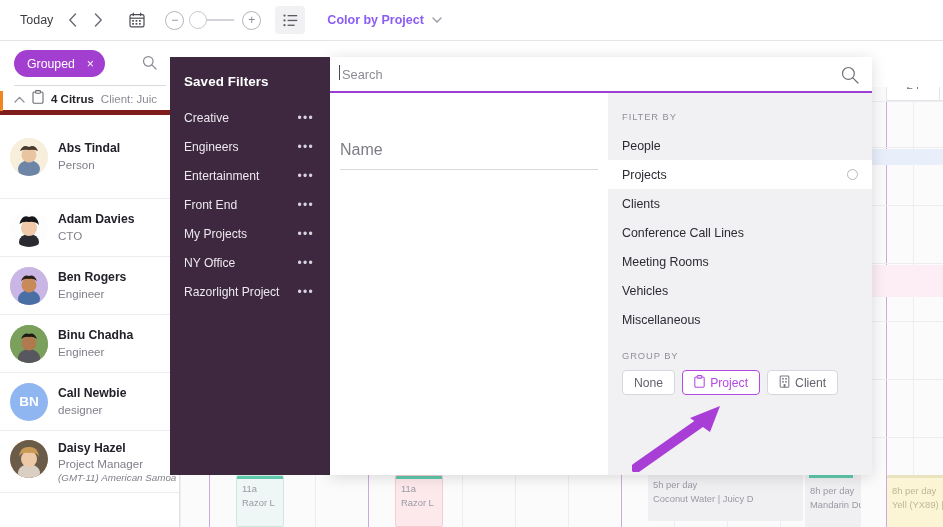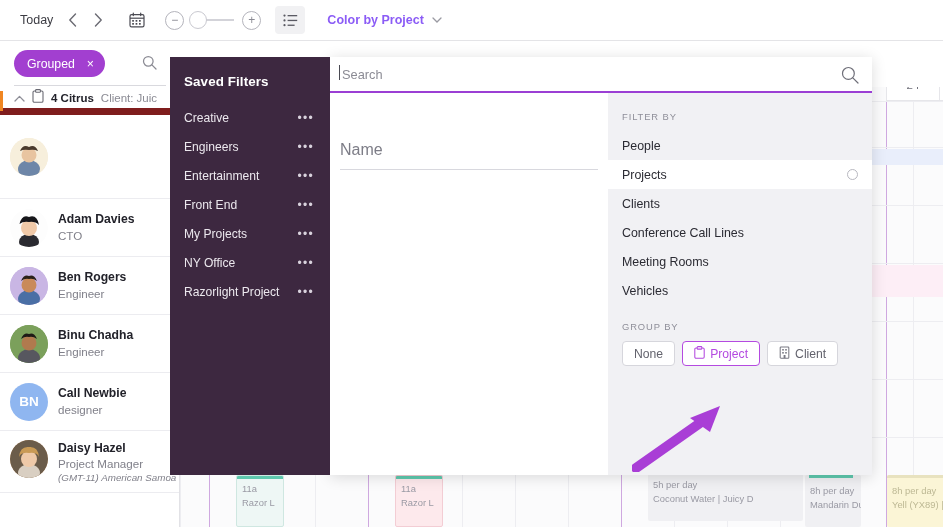--- a/index.html
+++ b/index.html
@@ -39,21 +39,21 @@
     position:absolute; left:14px; top:9px; height:27px; border-radius:14px; background:#a23fd0;
     display:flex; align-items:center; gap:12px; padding:0 11px 0 13px; color:#fff; font-size:12.3px;
   }
   .chip-search { position:absolute; left:142px; top:14px; }
   .chip-underline { position:absolute; left:14px; top:44px; width:152px; height:1px; background:#d9d9de; }
 
   
   .leftcol { position:absolute; left:0; top:87px; width:180px; bottom:0; background:#fff;
     border-right:1px solid #e2e2e6; }
   .grouphdr { position:relative; height:28px; display:flex; align-items:center; gap:7px;
-    border-bottom:7px solid #7f1d1d; padding-left:14px; }
+    border-bottom:5px solid #7f1d1d; padding-left:14px; }
   .grouphdr:before { content:""; position:absolute; left:0; top:4px; width:3px; height:20px; background:#f08622; }
   .gh-chev { color:#8e8e97; font-size:11px; }
   .gh-name { font-size:11.5px; font-weight:700; color:#22222a; }
   .gh-client { font-size:11.5px; color:#8b8b94; white-space:nowrap; }
 
   .person { display:flex; align-items:center; gap:10px; padding:0 0 0 10px;
     border-bottom:1px solid #ececf0; height:58px; }
   .avatar { width:38px; height:38px; border-radius:50%; flex:0 0 38px; overflow:hidden;
     position:relative; display:flex; align-items:center; justify-content:center;
     font-size:13px; font-weight:700; color:#fff; }
@@ -293,20 +293,24 @@
 
     <div class="person" style="height:84px;">
       <div class="avatar" style="background:#f5ecd8;">
         <svg width="38" height="38" viewBox="0 0 38 38">
             <circle cx="19" cy="19" r="19" fill="#f7efdc"></circle>
             <ellipse cx="19" cy="31" rx="11" ry="9" fill="#6d86a8"></ellipse>
             <circle cx="19" cy="17" r="7.5" fill="#e8c4a0"></circle>
             <path d="M10 13 Q13 6 19 9 Q25 6 28 13 Q24 11 19 12 Q14 11 10 13" fill="#4a3a2c"></path>
           </svg>
       </div>
+      <div>
+        <div class="pname">Abs Tindal</div>
+        <div class="prole">Person</div>
+      </div>
     </div>
 
     <div class="person">
       <div class="avatar" style="background:#ffffff;">
         <svg width="38" height="38" viewBox="0 0 38 38">
             <circle cx="19" cy="19" r="19" fill="#fdfdfd"></circle>
             <ellipse cx="19" cy="33" rx="10" ry="8" fill="#2a2a30"></ellipse>
             <circle cx="19" cy="19" r="8" fill="#f0c9a8"></circle>
             <path d="M9.5 15 Q12 5 19 8 Q27 5 29 16 Q25 12 19 13 Q13 12 9.5 15" fill="#16161a"></path>
           </svg>
@@ -441,20 +445,23 @@
             <span>Clients</span>
           </div>
           <div class="fb-item">
             <span>Conference Call Lines</span>
           </div>
           <div class="fb-item">
             <span>Meeting Rooms</span>
           </div>
           <div class="fb-item">
             <span>Vehicles</span>
+          </div>
+          <div class="fb-item">
+            <span>Miscellaneous</span>
           </div>
         </div>
 
         <div class="gb-head">GROUP BY</div>
         <div class="gbrow">
           <div class="gbtn">
             <span>None</span>
           </div>
           <div class="gbtn sel">
             <span>

